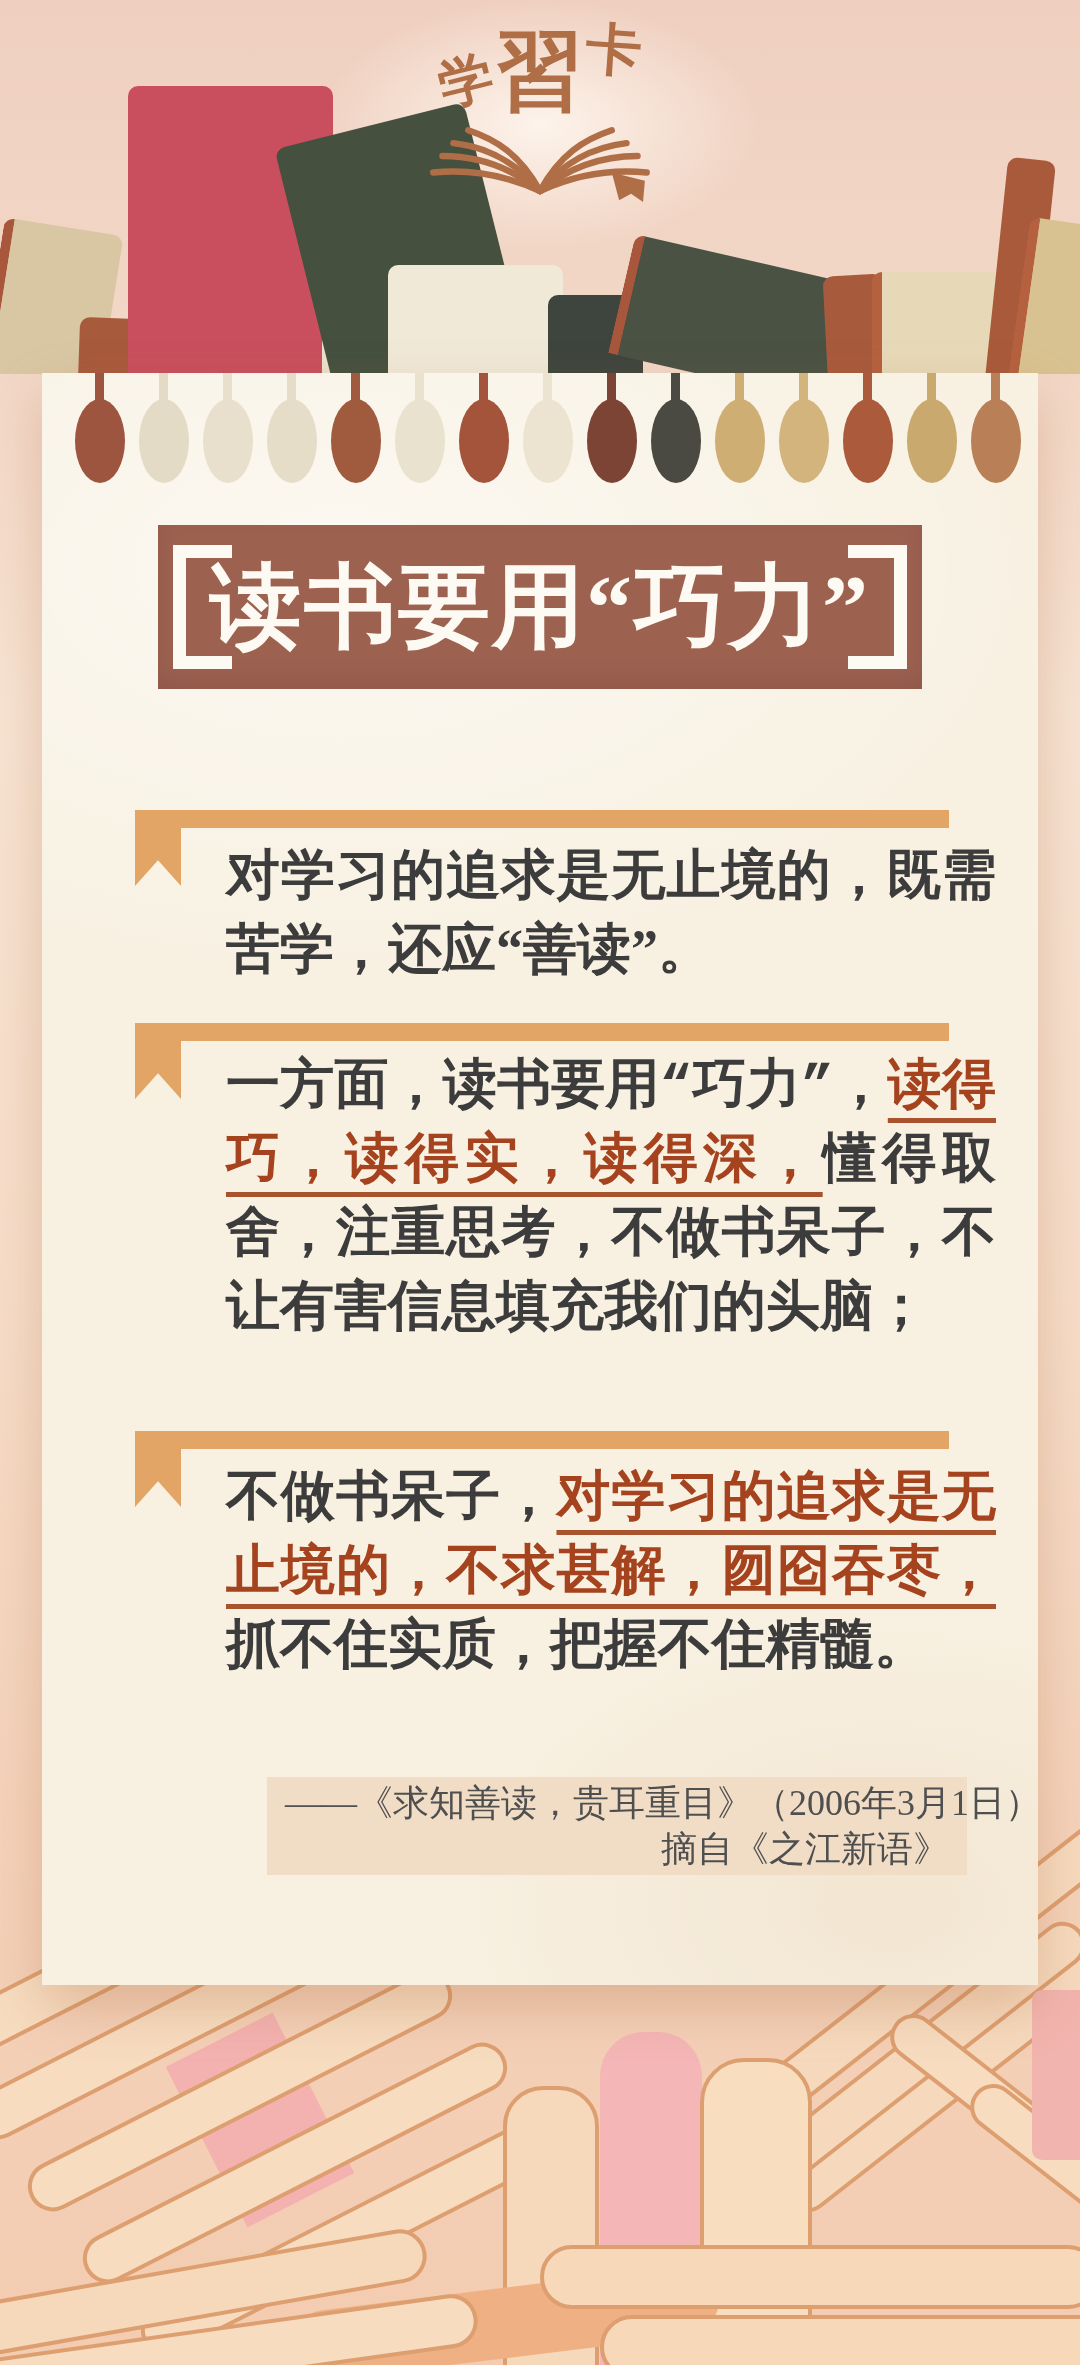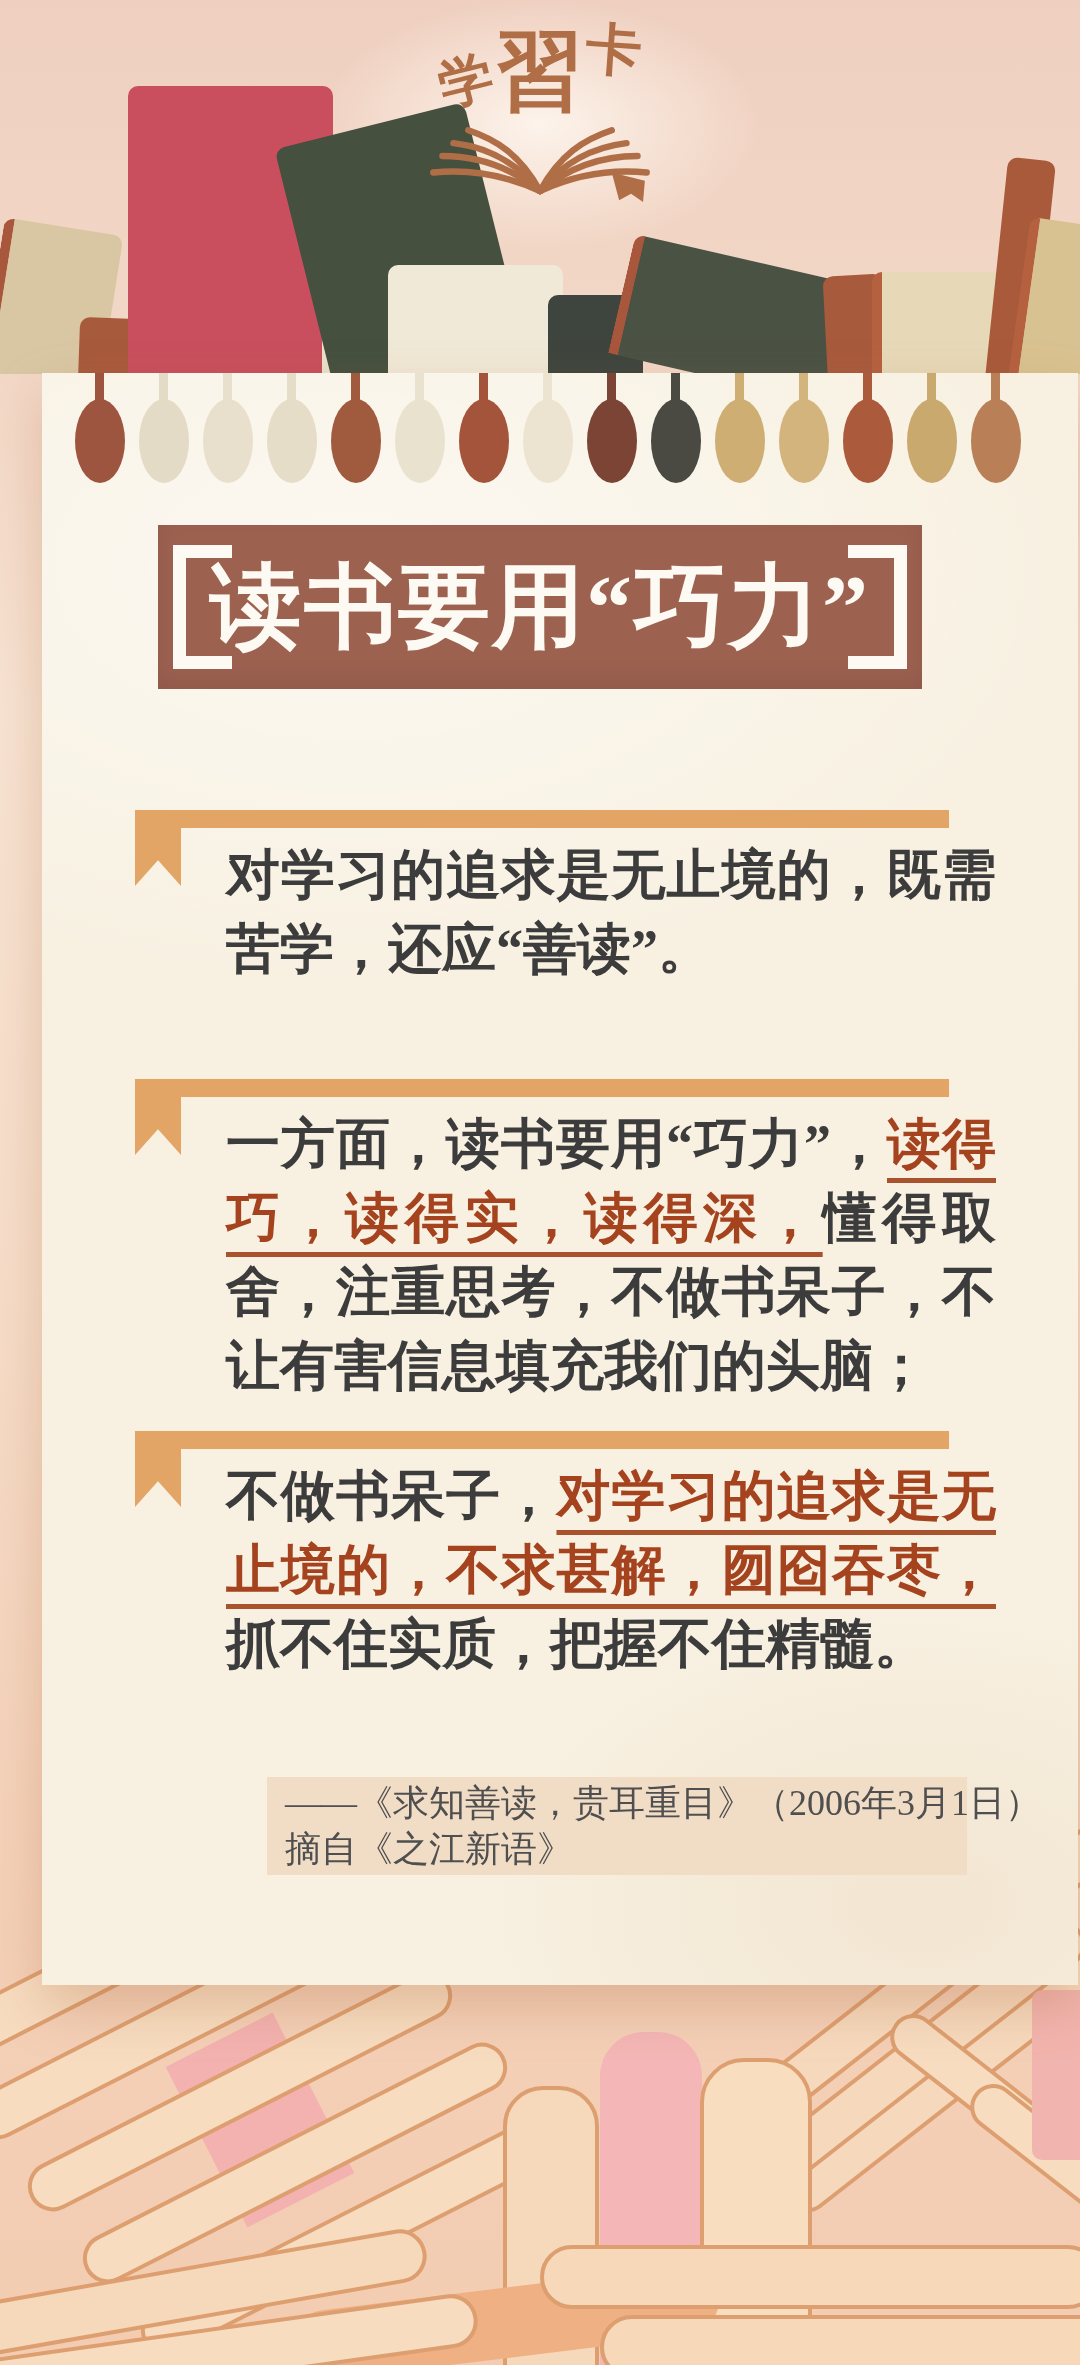--- a/index.html
+++ b/index.html
@@ -17,45 +17,45 @@
   .logo-chars .c1{font-size:54px;transform:rotate(-14deg) translateY(-8px);}
   .logo-chars .c2{font-size:88px;}
   .logo-chars .c3{font-size:56px;transform:rotate(4deg) translateY(-38px);}
   .logo-book{margin-top:-6px;}
   
   .paper{position:absolute;left:42px;top:373px;width:996px;height:1612px;z-index:5;
     background:
       radial-gradient(1200px 700px at 30% 12%,rgba(255,255,255,.55),rgba(255,255,255,0) 60%),
       radial-gradient(900px 600px at 85% 95%,rgba(222,186,148,.20),rgba(222,186,148,0) 55%),
       #f8f1e2;
-    box-shadow:0 22px 48px rgba(168,100,58,.28);padding-left:40px;}
+    box-shadow:0 22px 48px rgba(168,100,58,.28);}
   .hole{position:absolute;top:0;width:50px;height:112px;}
   .hole .stem{position:absolute;left:20px;top:0;width:9px;height:32px;}
   .hole .egg{position:absolute;left:0;top:26px;width:50px;height:84px;border-radius:50%;}
   
   .title-box{position:absolute;left:116px;top:152px;width:764px;height:164px;background:#9d6150;
     box-shadow:inset 0 -10px 22px rgba(0,0,0,.08);display:flex;align-items:center;justify-content:center;}
   .bracket{position:absolute;top:20px;bottom:20px;width:46px;}
   .bracket.l{left:15px;border-left:13px solid #fdfaf4;border-top:13px solid #fdfaf4;border-bottom:13px solid #fdfaf4;}
   .bracket.r{right:15px;border-right:13px solid #fdfaf4;border-top:13px solid #fdfaf4;border-bottom:13px solid #fdfaf4;}
   .title-box h1{margin:0;font-size:92px;font-weight:900;color:#fdfaf4;letter-spacing:2px;white-space:nowrap;}
   
   .para{position:absolute;left:93px;width:860px;}
   .para .bar{position:absolute;left:0;top:0;width:814px;height:18px;background:#e2a566;}
   .para .ribbon{position:absolute;left:0;top:0;width:46px;height:76px;background:#e2a566;
     clip-path:polygon(0 0,100% 0,100% 100%,50% 66%,0 100%);}
   .para p{margin:16px;padding:12px 0 0 75px;width:770px;font-size:54px;line-height:74px;
     font-weight:700;color:#3c3c3c;text-align:justify;}
   .para p .hl{color:#a6431f;font-weight:900;text-decoration:underline;
     text-decoration-color:#a8532d;text-decoration-thickness:5px;text-underline-offset:16px;}
-  .p1{top:437px;} .p2{top:706px;} .p3{top:1058px;}
+  .p1{top:437px;} .p2{top:650px;font-family:Liberation Mono, monospace;} .p3{top:1058px;}
   
   .attribution{position:absolute;left:225px;top:1404px;width:700px;height:98px;background:#f1ddc6;
     display:flex;flex-direction:column;justify-content:center;box-sizing:border-box;padding:6px 18px;}
-  .attribution div{font-size:36px;line-height:46px;color:#4f4f4f;text-align:left;white-space:nowrap;}
+  .attribution div{font-size:36px;line-height:46px;color:#4f4f4f;text-align:right;white-space:nowrap;}
   
   .illus{position:absolute;left:0;top:1900px;width:1080px;height:465px;z-index:1;}
   .shape{position:absolute;box-sizing:border-box;}
   .dbar{width:470px;height:50px;background:#f7dcc0;border:4px solid #dd9f70;border-radius:28px;transform:rotate(-27deg);}
   .d1{left:-95px;top:22px;} .d2{left:-50px;top:94px;} .d3{left:5px;top:166px;}
   .d4{left:60px;top:238px;} .d5{left:118px;top:310px;}
   .pinkpatch{left:200px;top:130px;width:120px;height:180px;background:#f3b2b0;transform:rotate(-27deg);z-index:-1;}
   .vpink{left:600px;top:132px;width:102px;height:340px;background:#f4b6b6;border-radius:44px 44px 0 0;}
   .vpeachL{left:503px;top:186px;width:96px;height:290px;background:#f6d8bb;border:4px solid #dd9f70;border-radius:40px 40px 0 0;}
   .vpeachR{left:700px;top:158px;width:112px;height:320px;background:#f8debf;border:4px solid #dd9f70;border-radius:44px 44px 0 0;}

